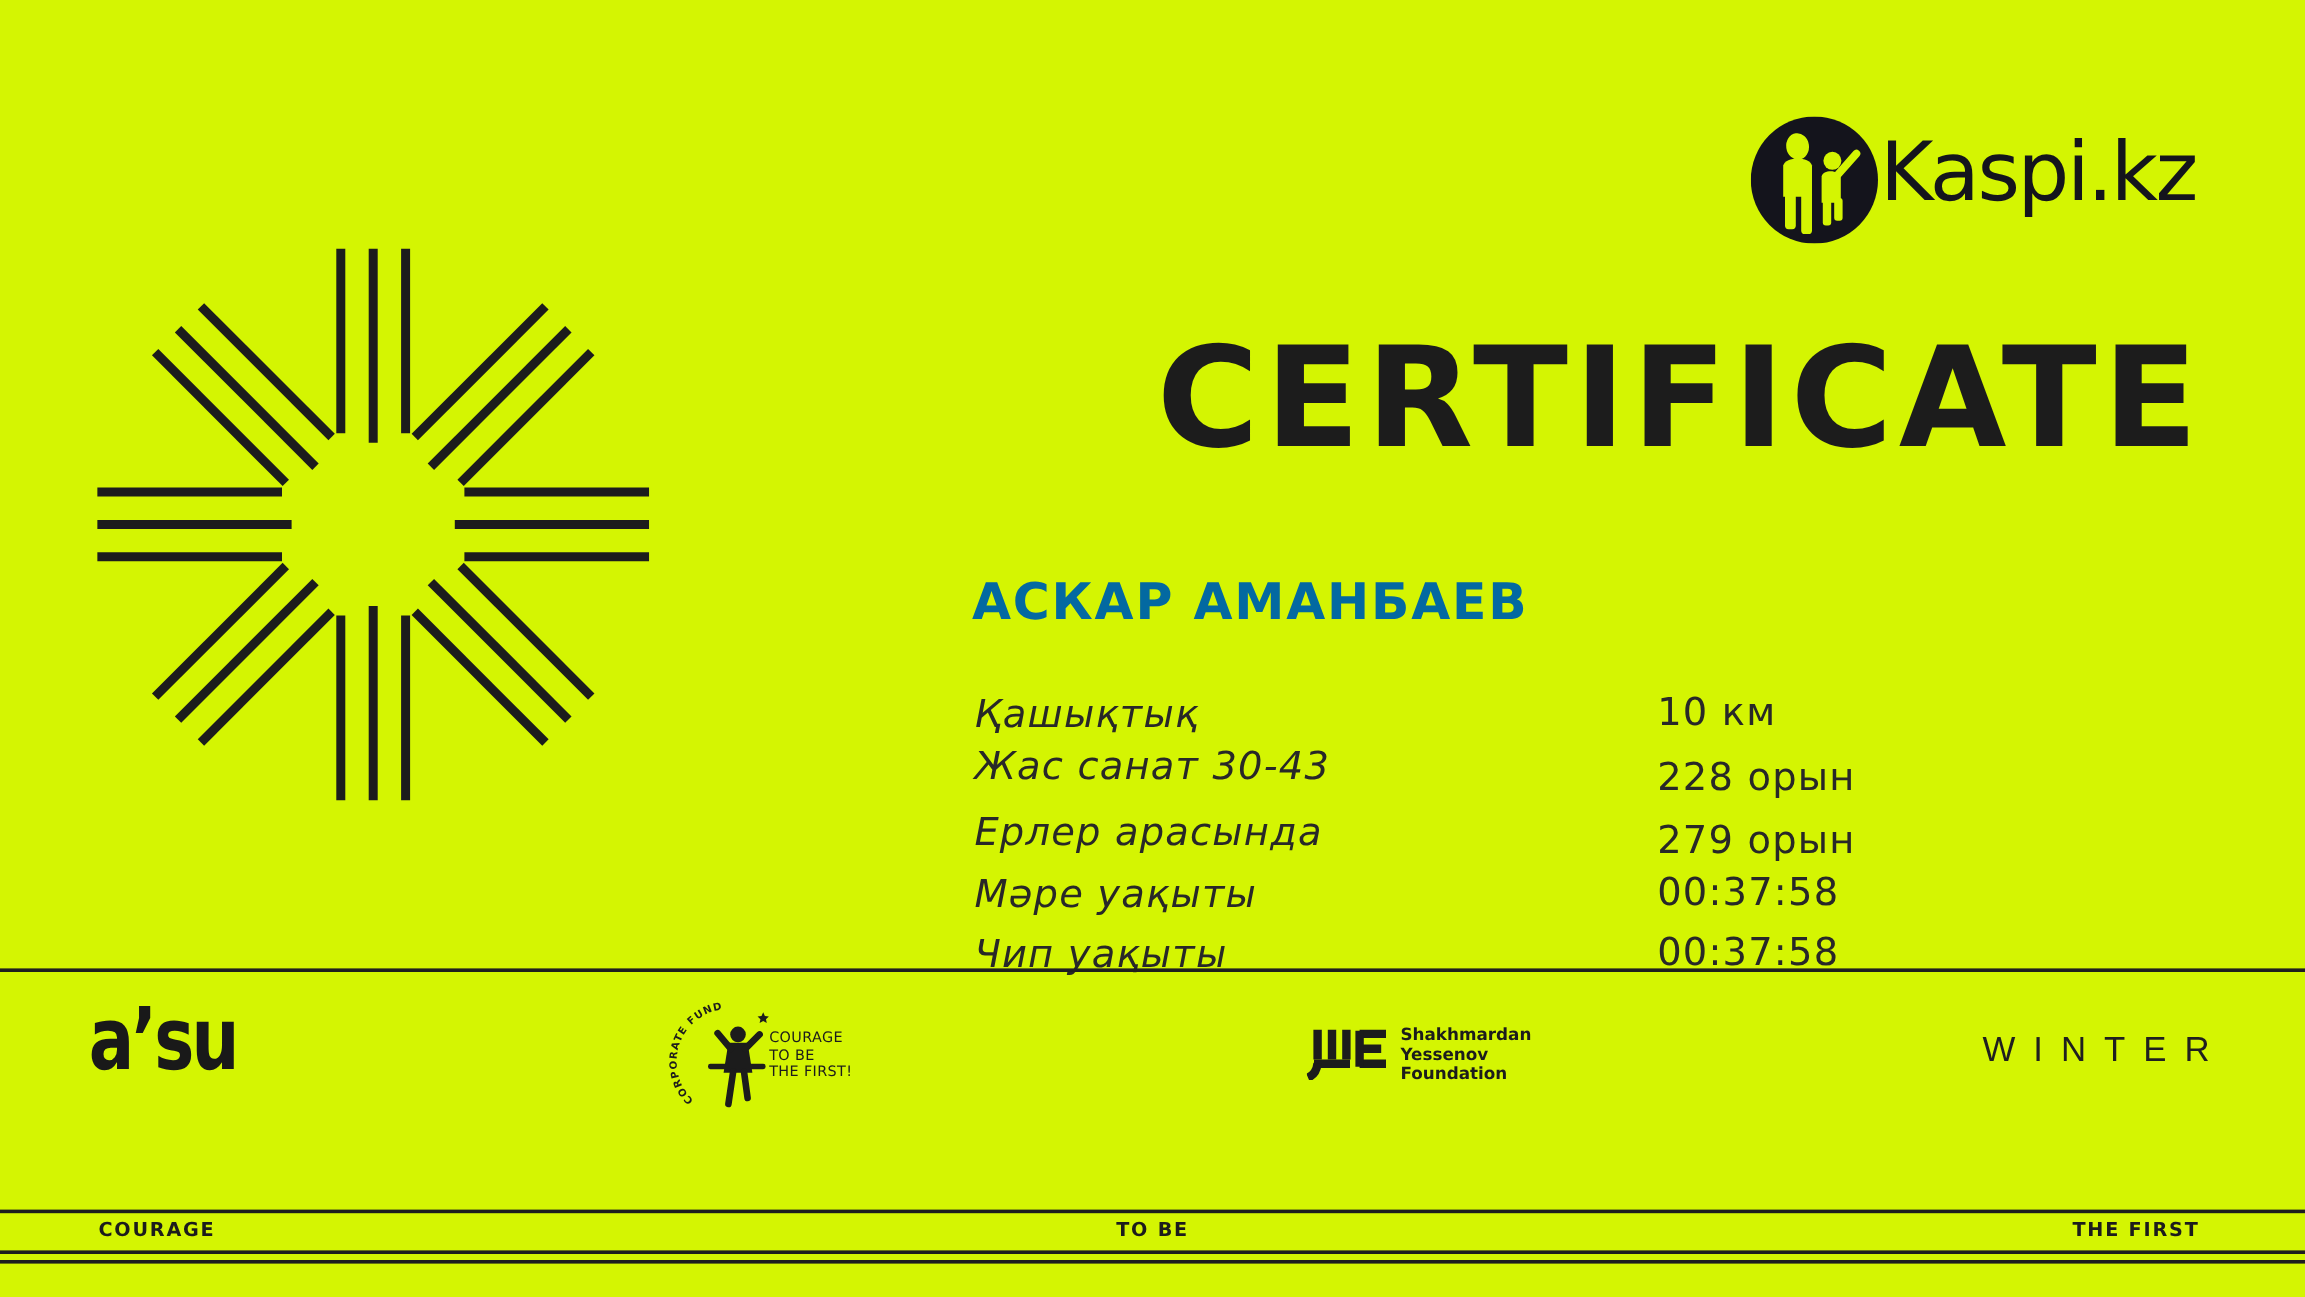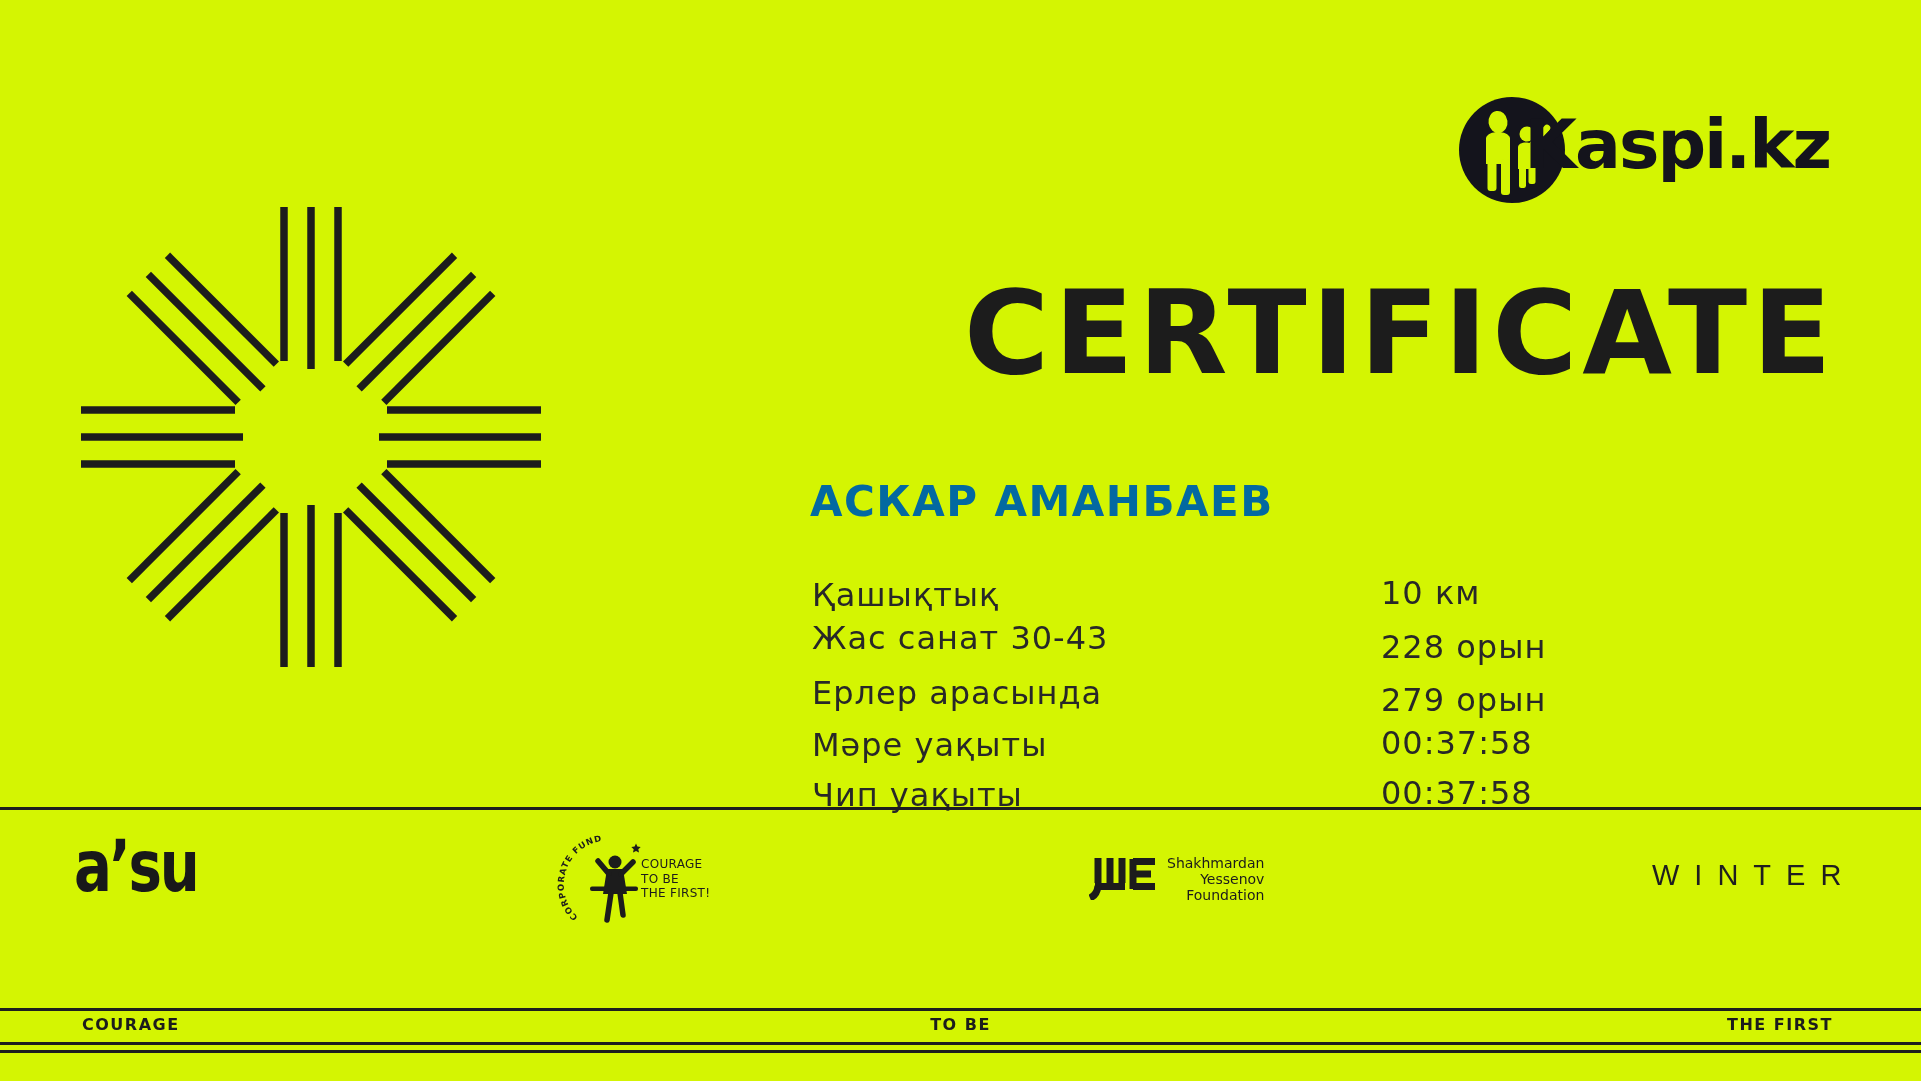--- a/index.html
+++ b/index.html
@@ -6,38 +6,38 @@
   body{font-family:"DejaVu Sans",sans-serif;}
   .page{position:relative;width:1921px;height:1081px;background:#d4f502;overflow:hidden;color:#1e1e1e;}
   .abs{position:absolute;}
 
   
   .flake{left:81px;top:207px;}
   .event-title{left:92px;top:707px;font-size:42px;font-weight:500;letter-spacing:4.5px;line-height:1;color:#1c1c1c;white-space:nowrap;}
 
   
   .kaspi-mark{left:1459px;top:97px;}
-  .kaspi-word{top:111px;right:91px;font-size:68px;font-weight:700;letter-spacing:-2px;line-height:1;color:#14141c;white-space:nowrap;margin-left:32px;}
+  .kaspi-word{top:111px;right:91px;font-size:68px;font-weight:400;letter-spacing:-2px;line-height:1;color:#14141c;white-space:nowrap;margin-left:32px;}
 
   
   .cert-title{left:964px;top:275px;font-size:116px;font-weight:700;letter-spacing:5px;line-height:1;color:#1c1c1c;white-space:nowrap;}
   .recipient{left:810px;top:481px;font-size:42px;font-weight:700;letter-spacing:1.5px;line-height:1;color:#0369a1;white-space:nowrap;}
 
   .stat{font-size:32px;font-weight:400;letter-spacing:1px;line-height:1;color:#282828;white-space:nowrap;}
-  .stat-label{left:812px;}
+  .stat-label{left:812px;font-style:italic;}
   .stat-value{left:1381px;}
 
   .hline{left:0;width:1921px;height:3px;background:#1e1e1e;}
 
   
   .asu{left:74px;top:830px;font-size:72px;font-weight:700;letter-spacing:-3px;line-height:1;color:#191919;transform:scaleX(0.78);transform-origin:left top;white-space:nowrap;}
   .cf-svg{left:556px;top:831px;}
   .cf-tagline{left:641px;top:857px;font-size:12px;line-height:14.5px;font-weight:500;letter-spacing:0.3px;color:#1c1c1c;}
   .ye-svg{left:1089px;top:858px;}
-  .ye-text{left:1167px;top:855px;font-size:14px;line-height:16px;font-weight:400;color:#1c1c1c;text-align:right;}
+  .ye-text{left:1167px;top:855px;font-size:14px;line-height:16px;font-weight:700;color:#1c1c1c;}
   .krida{left:1652px;top:861px;font-family:"Liberation Sans",sans-serif;font-size:29px;font-weight:400;letter-spacing:15px;line-height:1;color:#1f1f1f;white-space:nowrap;}
 
   
   .foot-text{top:1017px;font-size:16px;font-weight:700;letter-spacing:1.5px;line-height:1;color:#1c1c1c;white-space:nowrap;}
   .foot-left{left:82px;}
   .foot-center{left:0;width:1921px;text-align:center;}
   .foot-right{right:88px;}
 </style>
 </head>
 <body>

